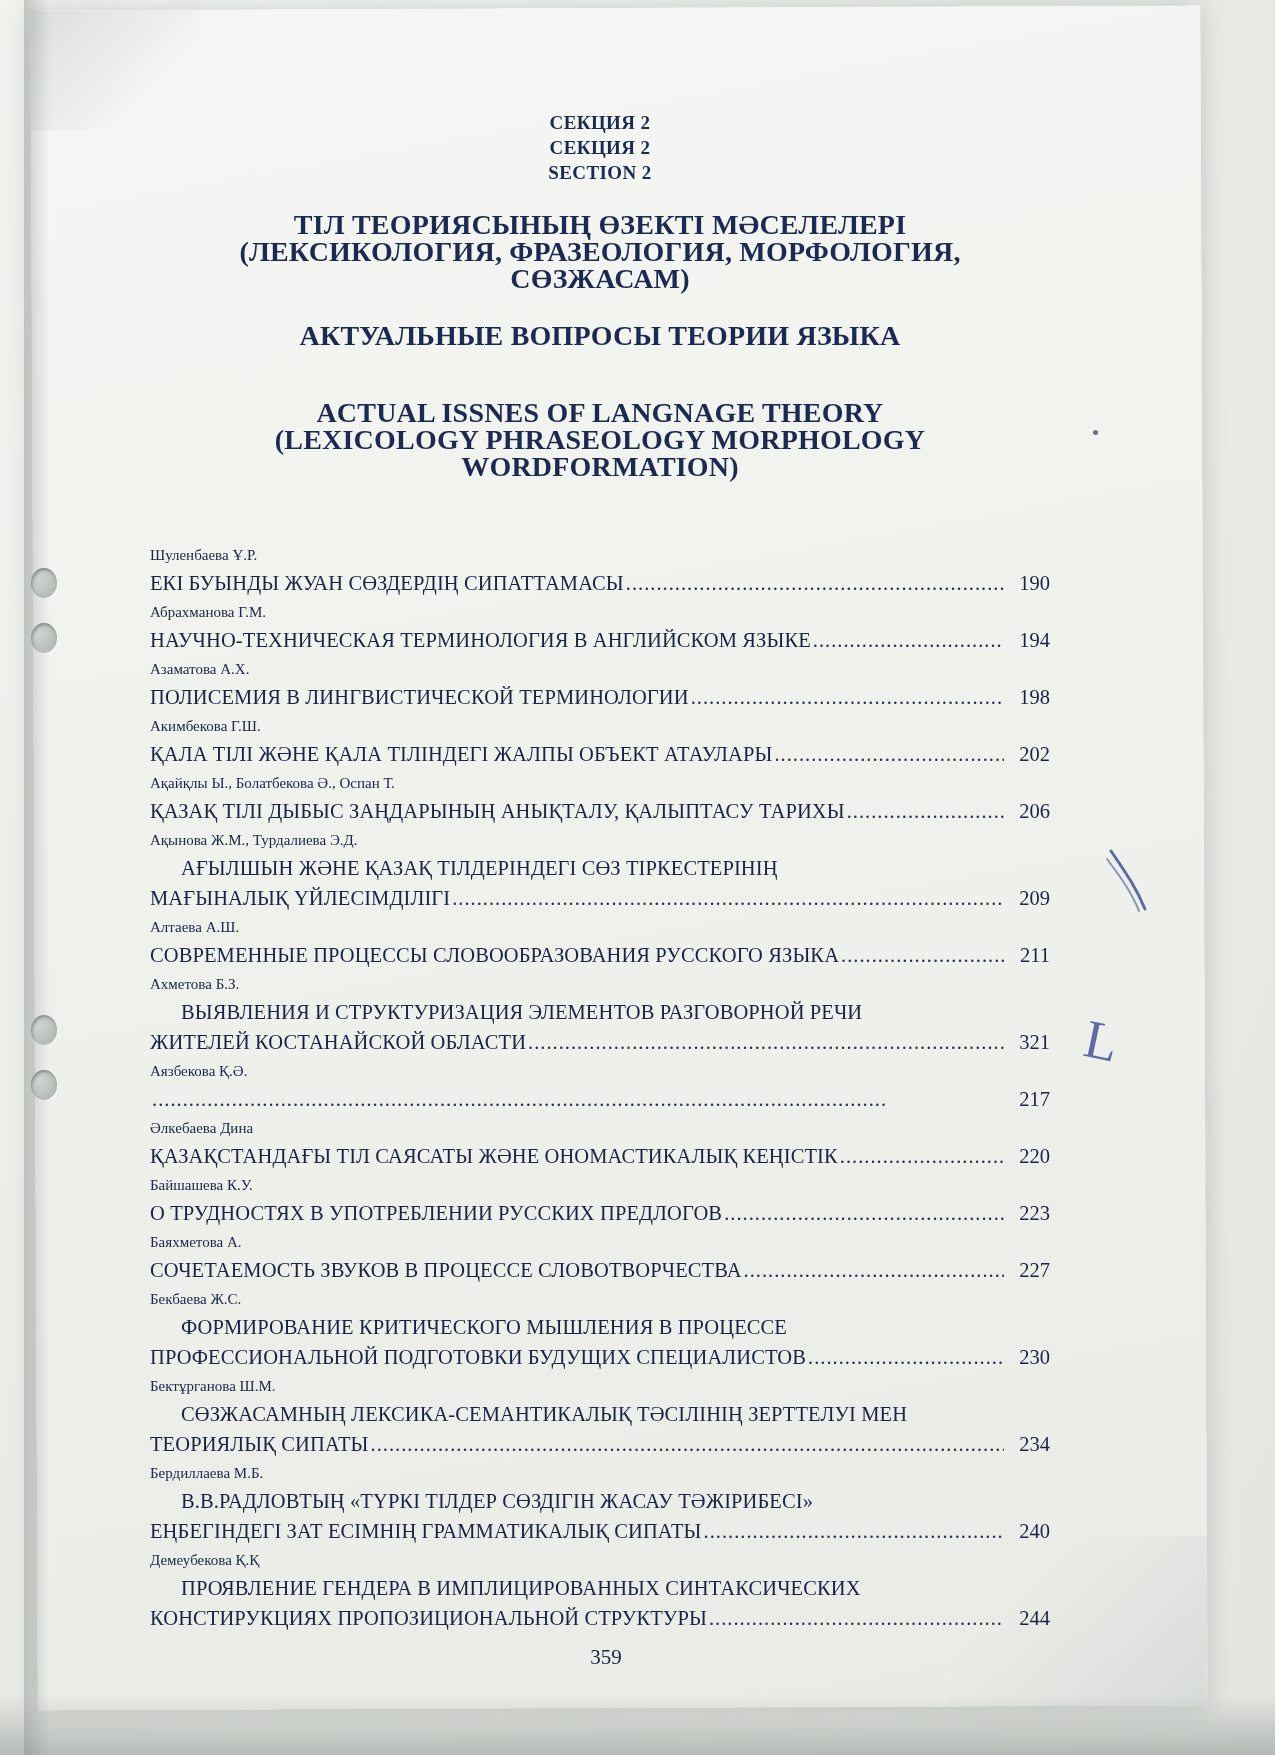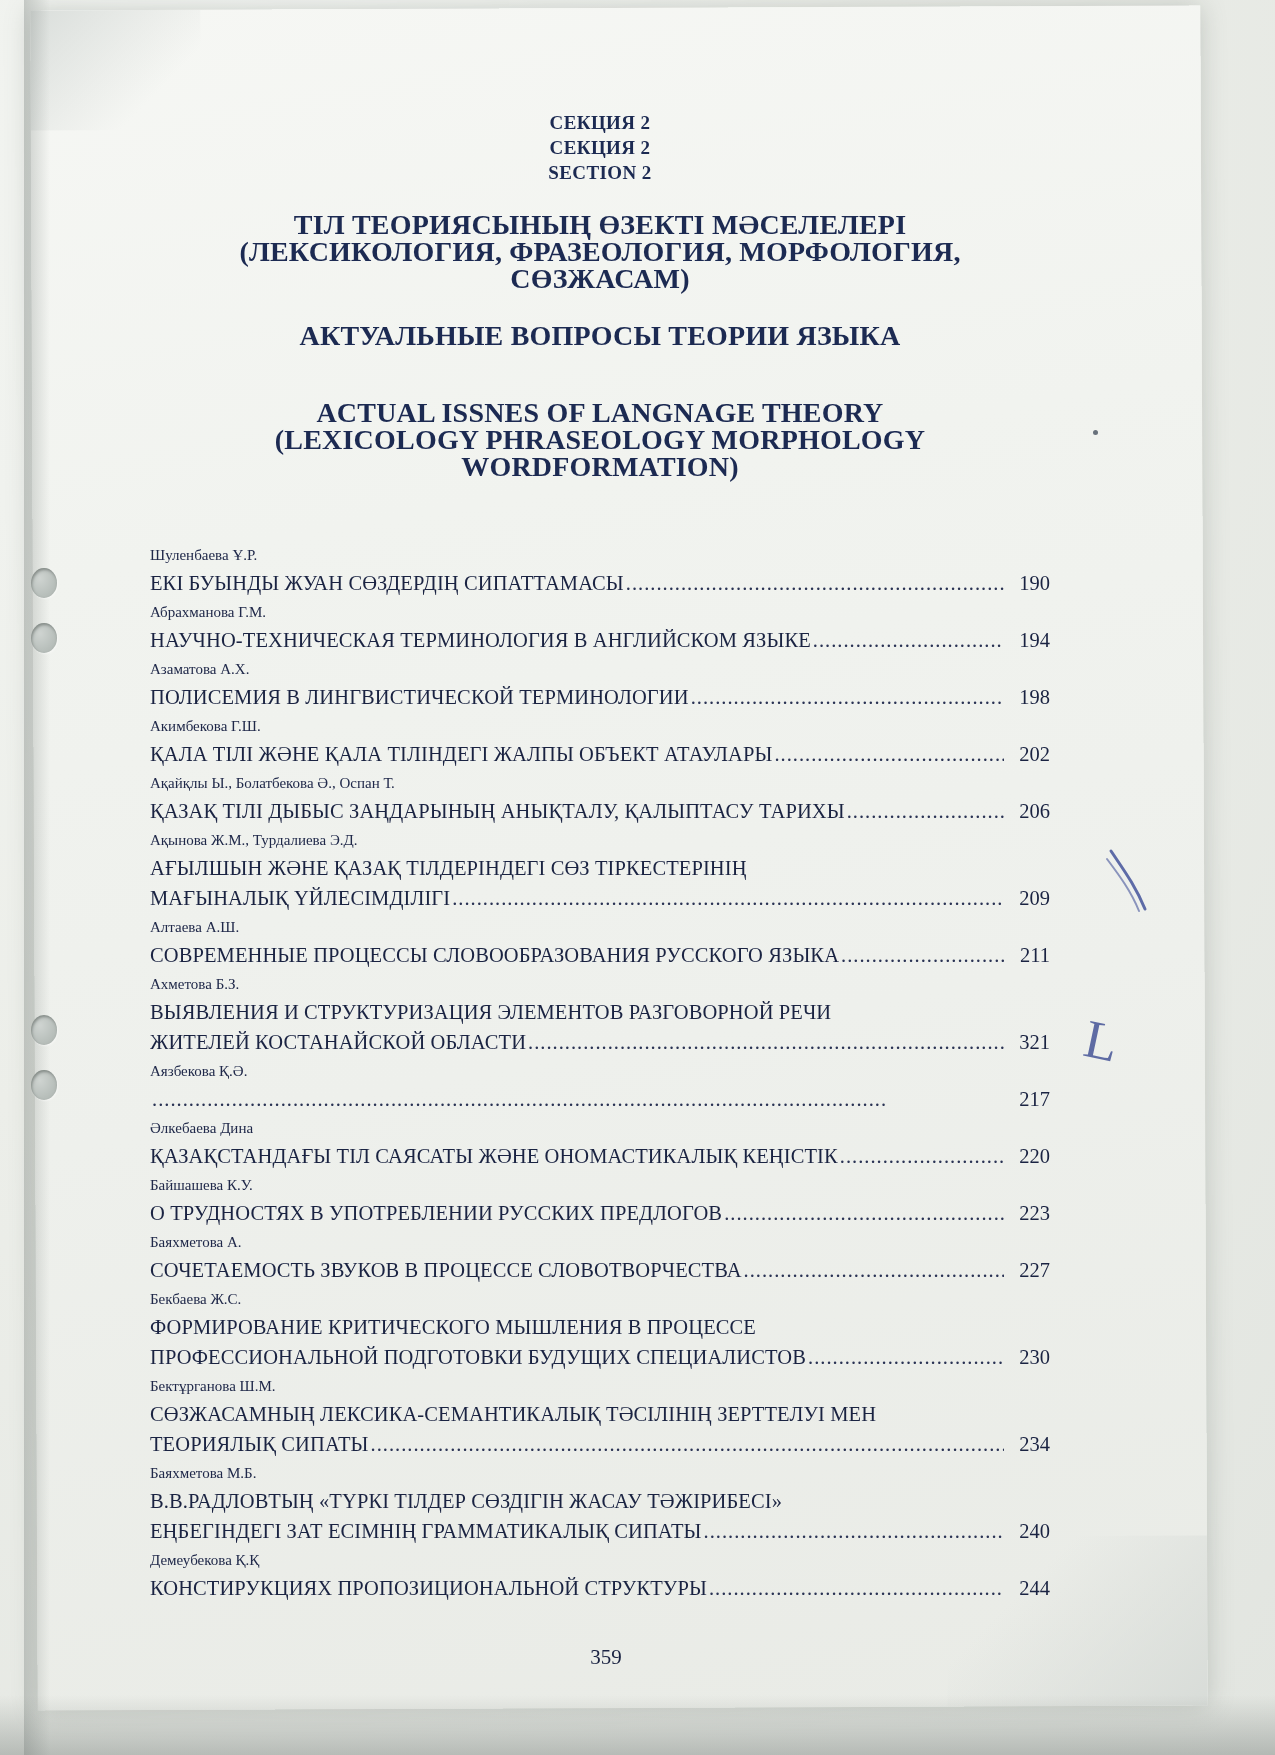--- a/index.html
+++ b/index.html
@@ -112,21 +112,21 @@
   .author {
     font-size: 15px;
     line-height: 26px;
     color: #20294a;
   }
   .row {
     display: flex;
     align-items: flex-start;
     line-height: 30px;
   }
-  .t-line { line-height: 30px; }
+  .t-line { line-height: 30px; margin-left: 31px; }
   .title-text {
     font-size: 20.5px;
     letter-spacing: 0.1px;
     white-space: nowrap;
   }
   .title-text.wrap { white-space: normal; }
   .dots {
     flex: 1 1 auto;
     overflow: hidden;
     white-space: nowrap;
@@ -326,30 +326,31 @@
         <div class="entry">
           <div class="author">Бектұрганова Ш.М.</div>
           <div class="t-line title-text wrap">СӨЗЖАСАМНЫҢ ЛЕКСИКА-СЕМАНТИКАЛЫҚ ТӘСІЛІНІҢ ЗЕРТТЕЛУІ МЕН</div>
           <div class="row">
             <span class="title-text">ТЕОРИЯЛЫҚ СИПАТЫ</span>
             <span class="dots">........................................................................................................................</span>
             <span class="page-num">234</span>
           </div>
         </div>
         <div class="entry">
-          <div class="author">Баяхметова М.Б.</div>
+          <div class="author">Бердиллаева М.Б.</div>
           <div class="t-line title-text wrap">В.В.РАДЛОВТЫҢ «ТҮРКІ ТІЛДЕР СӨЗДІГІН ЖАСАУ ТӘЖІРИБЕСІ»</div>
           <div class="row">
             <span class="title-text">ЕҢБЕГІНДЕГІ ЗАТ ЕСІМНІҢ ГРАММАТИКАЛЫҚ СИПАТЫ</span>
             <span class="dots">........................................................................................................................</span>
             <span class="page-num">240</span>
           </div>
         </div>
         <div class="entry">
           <div class="author">Демеубекова Қ.Қ</div>
+          <div class="t-line title-text wrap">ПРОЯВЛЕНИЕ ГЕНДЕРА В ИМПЛИЦИРОВАННЫХ СИНТАКСИЧЕСКИХ</div>
           <div class="row">
             <span class="title-text">КОНСТИРУКЦИЯХ ПРОПОЗИЦИОНАЛЬНОЙ СТРУКТУРЫ</span>
             <span class="dots">........................................................................................................................</span>
             <span class="page-num">244</span>
           </div>
         </div>
       </div>
 
     <div class="folio">359</div>
   </div>

